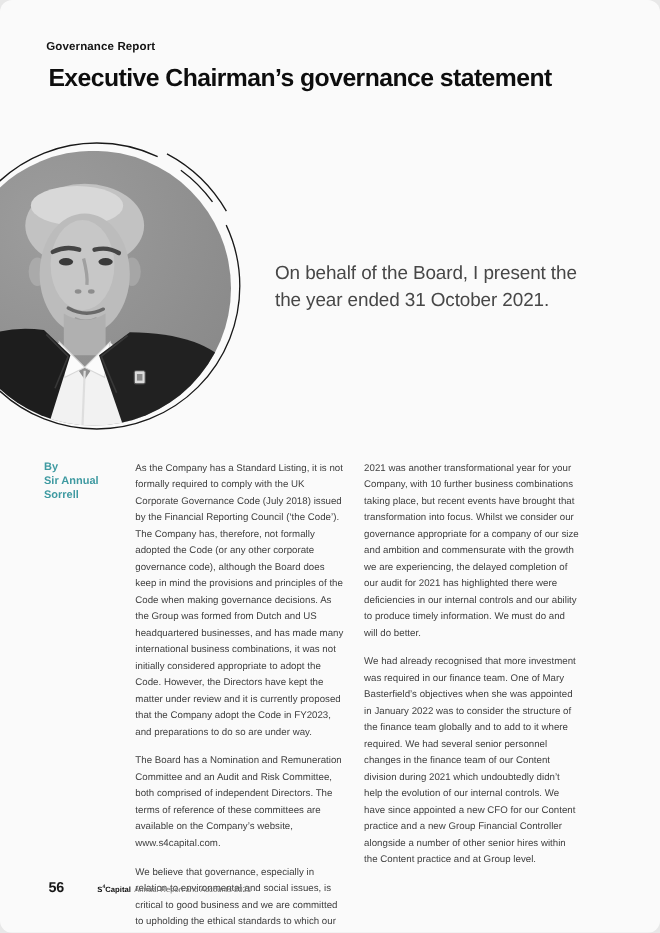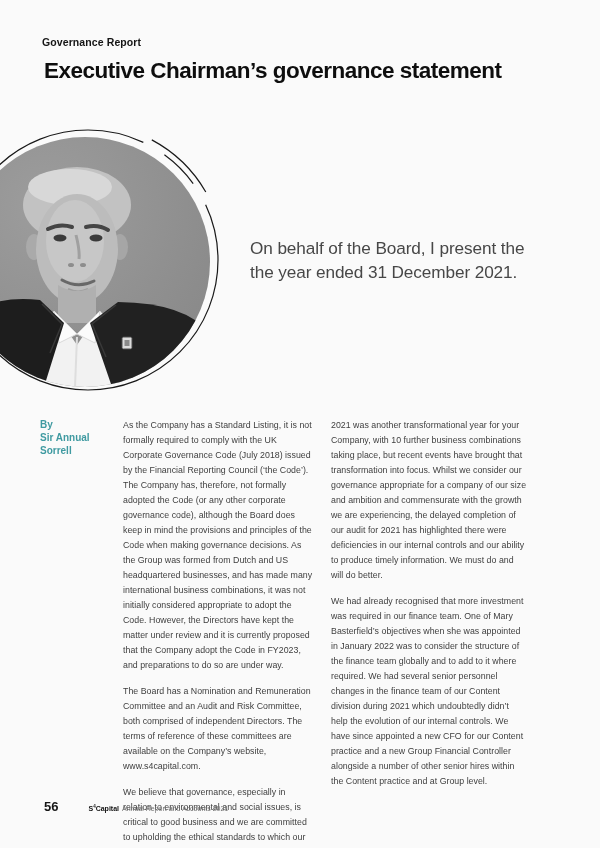--- a/index.html
+++ b/index.html
@@ -1,19 +1,20 @@
 <!DOCTYPE html>
 <html><head>
 <meta charset="utf-8">
 <style>
   html,body { margin:0; padding:0; background:#e8e8e8; }
   .page {
     position:relative; width:600px; height:848px; margin:0 auto;
     background:#fafafa; overflow:hidden;
     font-family:"Liberation Sans", sans-serif;
+    border-radius:11px;
   }
   .eyebrow {
     position:absolute; left:42px; top:36px;
     font-size:10.5px; font-weight:bold; color:#141414; letter-spacing:.1px;
   }
   .title {
     position:absolute; left:40px; top:54px; margin:4px; width:540px;
     font-size:22.5px; font-weight:800; color:#0e0e0e; letter-spacing:-.5px;
   }
   .portrait-clip {
@@ -108,21 +109,21 @@
     </svg>
   </div>
 
   <svg class="outline-ring" viewBox="0 0 268 268">
     <circle cx="134" cy="134" r="130" fill="none" stroke="#191919" stroke-width="1.2" pathLength="100" stroke-dasharray="82 3 5 3 7 100"></circle>
     <path d="M197.8 13.9 A136 136 0 0 1 251.8 66" fill="none" stroke="#191919" stroke-width="1.2"></path>
   </svg>
 
   <div class="quote">
     <div>On behalf of the Board, I present the</div>
-    <div>the year ended 31 December 2021.</div>
+    <div>the year ended 31 October 2021.</div>
   </div>
 
   <div class="byline" style="color: rgb(63, 154, 161);">
     <div>By</div>
     <div>Sir Annual</div>
     <div>Sorrell</div>
   </div>
 
   <div class="col col-1">
     <p>As the Company has a Standard Listing, it is not formally required to comply with the UK Corporate Governance Code (July 2018) issued by the Financial Reporting Council (‘the Code’). The Company has, therefore, not formally adopted the Code (or any other corporate governance code), although the Board does keep in mind the provisions and principles of the Code when making governance decisions. As the Group was formed from Dutch and US headquartered businesses, and has made many international business combinations, it was not initially considered appropriate to adopt the Code. However, the Directors have kept the matter under review and it is currently proposed that the Company adopt the Code in FY2023, and preparations to do so are under way.</p>

